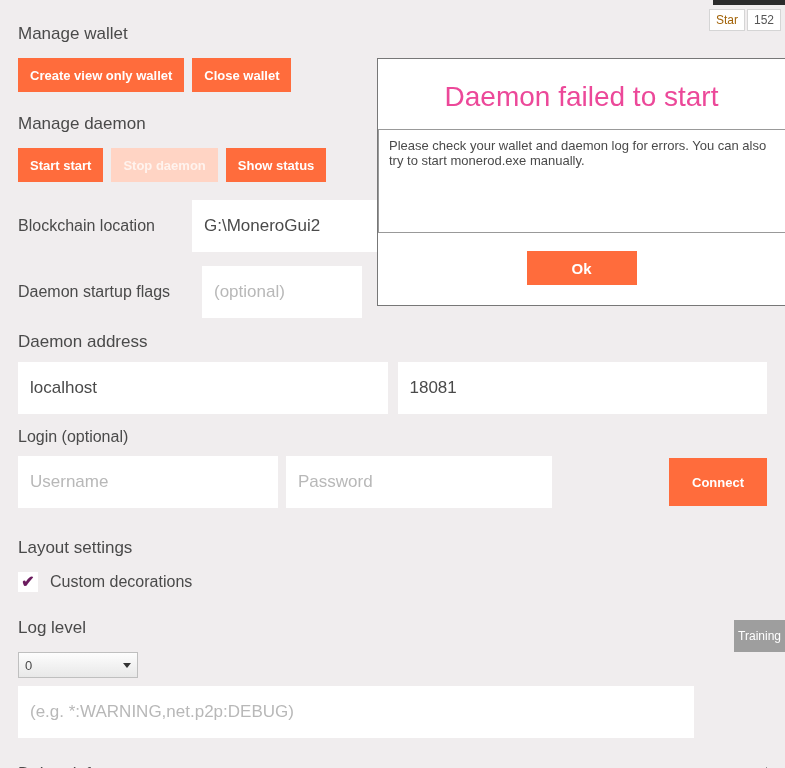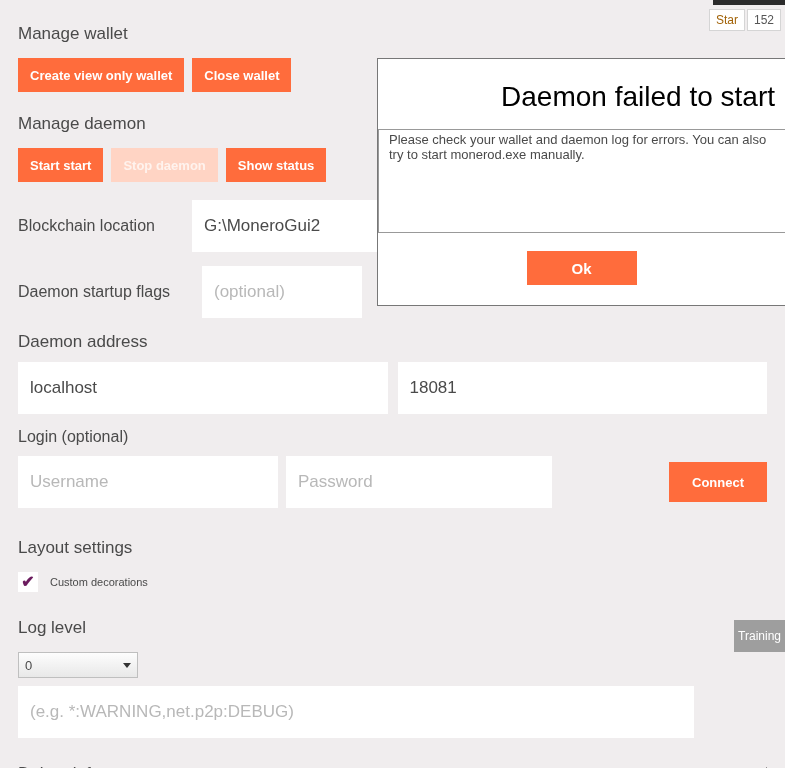--- a/index.html
+++ b/index.html
@@ -40,21 +40,21 @@
     display: inline-flex;
     align-items: center;
     justify-content: center;
   }
   .btn.disabled {
     background: #ffd4c4;
     color: #fff3ee;
   }
   .btn.connect {
     width: 98px;
-    height: 40px;
+    height: 48px;
   }
   .form-row {
     display: flex;
     align-items: center;
     margin-bottom: 14px;
     gap: 14px;
   }
   .label {
     font-size: 16px;
     color: #4a4a4a;
@@ -91,21 +91,21 @@
     align-items: center;
     justify-content: center;
     cursor: pointer;
   }
   .check-mark {
     color: #6b1b5e;
     font-size: 16px;
     font-weight: bold;
     line-height: 1;
   }
-  .check-label { font-size: 11px; }
+  .check-label { font-size: 16px; }
   .select-box {
     width: 120px;
     height: 26px;
     background: linear-gradient(#fdfdfd, #e8e8e8);
     border: 1px solid #bfbfbf;
     display: flex;
     align-items: center;
     justify-content: space-between;
     padding: 0 6px;
     font-size: 13px;
@@ -138,29 +138,29 @@
     top: 58px;
     left: 377px;
     right: 0;
     background: #fff;
     border: 1px solid #777;
     border-right: none;
     padding: 0;
   }
   .dialog-title {
     font-size: 28px;
-    color: #000000;
-    text-align: right;
+    color: #ec4899;
+    text-align: center;
     padding: 22px 10px 16px 10px;
   }
   .dialog-body {
     border: 1px solid #999;
     border-right: none;
     margin: 0 0 18px 0;
-    padding: 2px 10px;
+    padding: 8px 10px;
     font-size: 13px;
     color: #4a4a4a;
     height: 104px;
   }
   .dialog-footer {
     display: flex;
     justify-content: center;
     padding-bottom: 20px;
   }
   .ok-btn {

